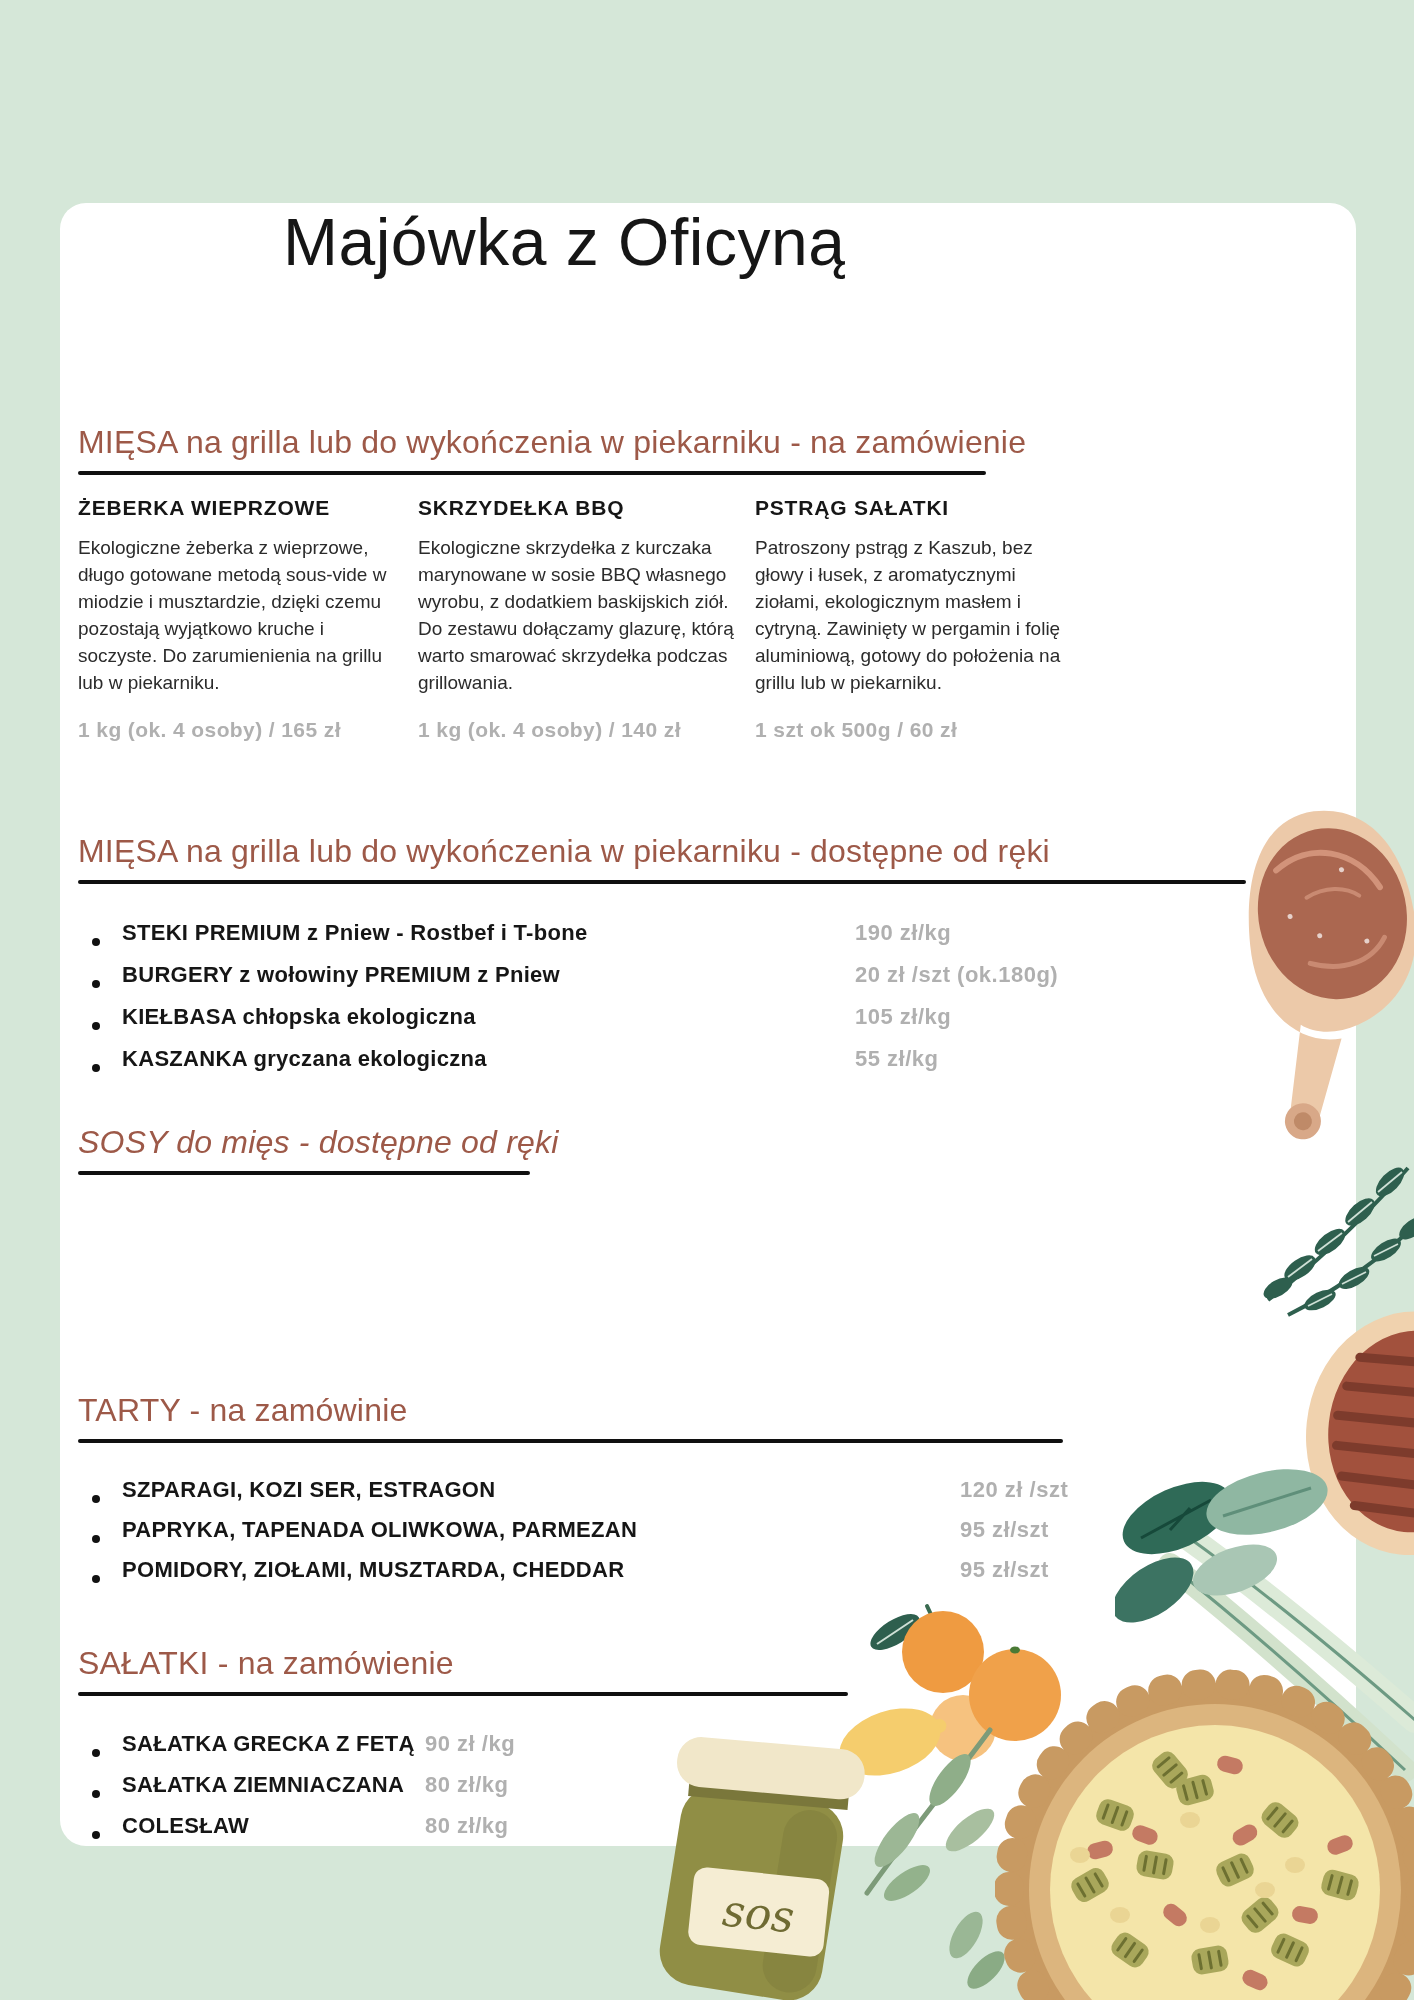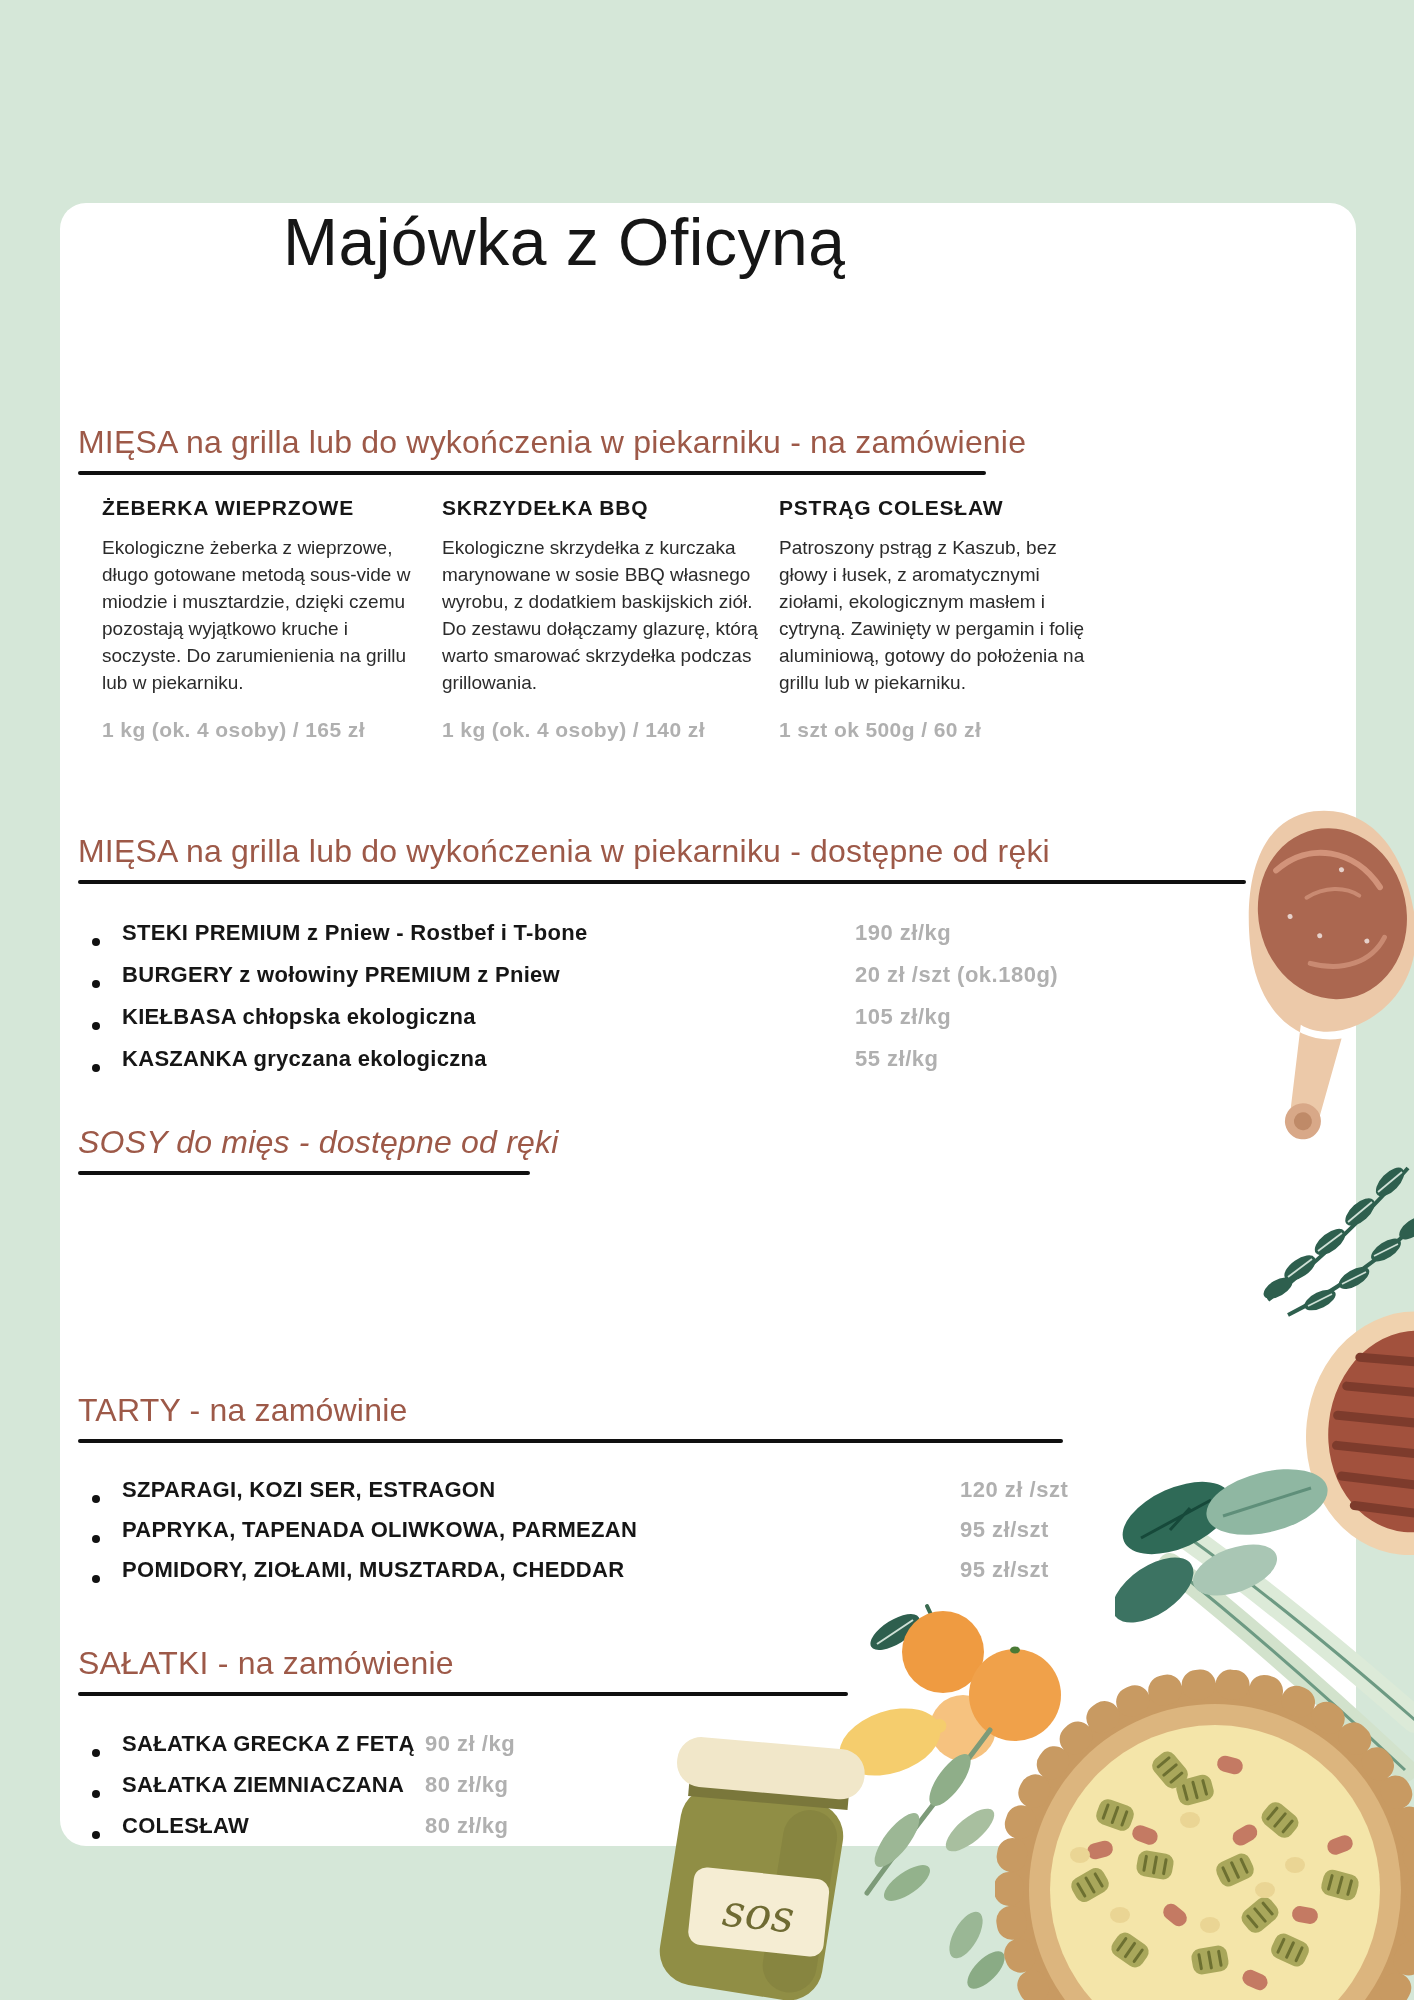--- a/index.html
+++ b/index.html
@@ -17,21 +17,21 @@
   .logo-side{display:flex;flex-direction:column;align-items:center;margin-left:6px;padding-top:34px;}
   .logo-city{font-size:15px;font-weight:700;letter-spacing:3px;color:var(--brand_teal);margin-top:2px;}
 
   .title{position:absolute;left:283px;top:204px;margin:0;font-size:66px;font-weight:400;letter-spacing:0.5px;color:var(--text_black);z-index:5;}
 
   .sec{position:absolute;left:78px;z-index:5;}
   .sec-h{margin:0;font-size:32px;font-weight:400;letter-spacing:0.2px;color:var(--heading_terracotta);}
   .rule{height:4px;background:var(--rule_black);margin-top:10px;border-radius:2px;}
 
   
-  .col{position:absolute;top:72px;margin-left:24px;}
+  .col{position:absolute;top:72px;}
   .col h3{margin:0;font-size:21px;font-weight:700;letter-spacing:0.8px;color:var(--text_black);}
   .col p{margin:14px 0 0 0;font-size:19px;line-height:27px;color:#2b2b2b;}
   .cprice{margin-top:22px;font-size:21px;font-weight:700;color:var(--price_gray);letter-spacing:0.4px;}
 
   .menu-list{margin-top:20px;}
   .mi{position:relative;display:flex;align-items:flex-end;padding-left:44px;}
   .dot{position:absolute;left:14px;width:8px;height:8px;background:#111;border-radius:50%;}
   .mi-name{font-weight:700;font-size:22px;color:var(--text_black);letter-spacing:0.3px;white-space:nowrap;}
   .mi-price{position:absolute;font-weight:700;font-size:22px;color:var(--price_gray);letter-spacing:0.5px;white-space:nowrap;}
   .r42{height:42px}.r41{height:41px}.r40{height:40px}
@@ -55,21 +55,21 @@
       <h3>ŻEBERKA WIEPRZOWE</h3>
       <p>Ekologiczne żeberka z wieprzowe, długo gotowane metodą sous-vide w miodzie i musztardzie, dzięki czemu pozostają wyjątkowo kruche i soczyste. Do zarumienienia na grillu lub w piekarniku.</p>
       <div class="cprice">1 kg (ok. 4 osoby) / 165 zł</div>
     </div>
     <div class="col" style="left:340px;width:320px;">
       <h3>SKRZYDEŁKA BBQ</h3>
       <p>Ekologiczne skrzydełka z kurczaka marynowane w sosie BBQ własnego wyrobu, z dodatkiem baskijskich ziół. Do zestawu dołączamy glazurę, którą warto smarować skrzydełka podczas grillowania.</p>
       <div class="cprice">1 kg (ok. 4 osoby) / 140 zł</div>
     </div>
     <div class="col" style="left:677px;width:322px;">
-      <h3>PSTRĄG COLESŁAW</h3>
+      <h3>PSTRĄG SAŁATKI</h3>
       <p>Patroszony pstrąg z Kaszub, bez głowy i łusek, z aromatycznymi ziołami, ekologicznym masłem i cytryną. Zawinięty w pergamin i folię aluminiową, gotowy do położenia na grillu lub w piekarniku.</p>
       <div class="cprice">1 szt ok 500g / 60 zł</div>
     </div>
   </div>
 
   <div class="sec" style="top:833px;width:1290px;">
     <h2 class="sec-h">MIĘSA na grilla lub do wykończenia w piekarniku - dostępne od ręki</h2>
     <div class="rule" style="width:1168px"></div>
     <div class="menu-list">
       <div class="mi r42">

